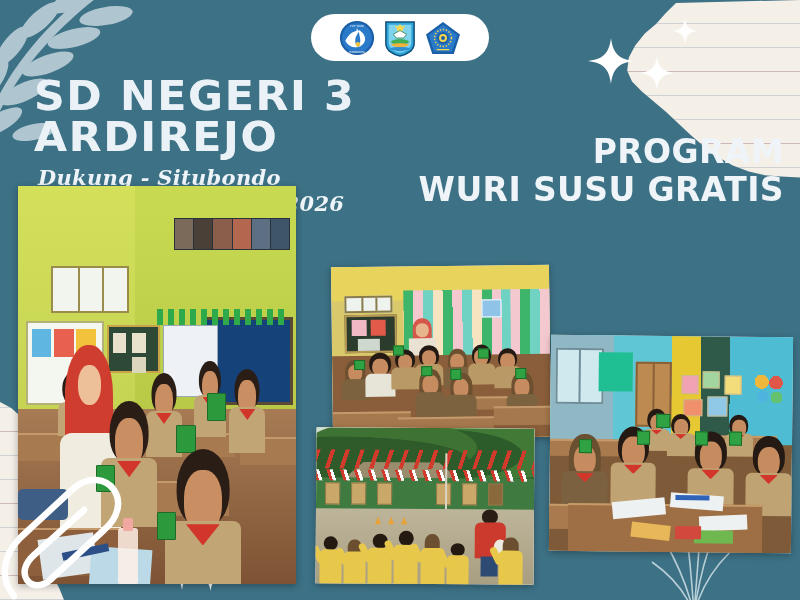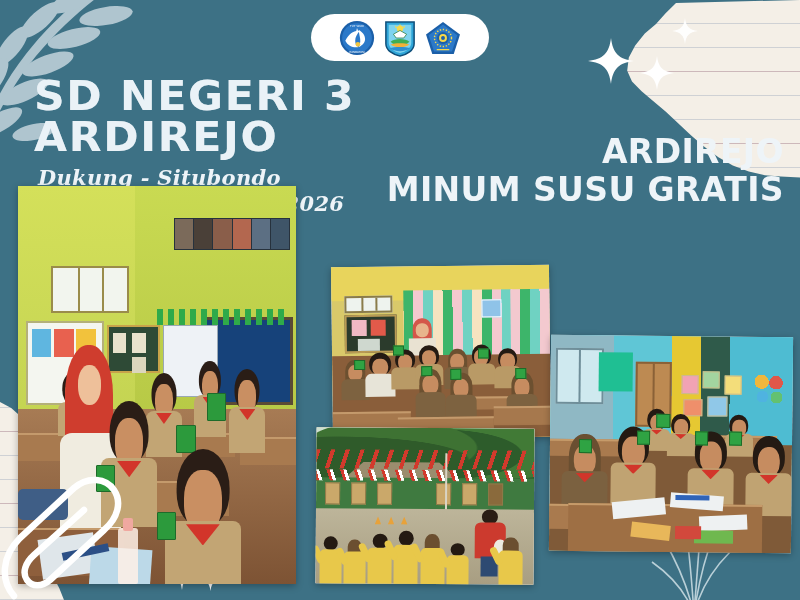--- a/index.html
+++ b/index.html
@@ -438,22 +438,22 @@
     </svg>
   </div>
 
   <div class="headline-block">
     <div class="school-title">SD NEGERI 3 ARDIREJO</div>
     <div class="school-loc">Dukung - Situbondo</div>
     <div class="school-year">Tahun Ajaran 2025/2026</div>
   </div>
 
   <div class="program-block">
-    <div class="program-l1">ARDIREJO</div>
-    <div class="program-l2">MINUM SUSU GRATIS</div>
+    <div class="program-l1">PROGRAM</div>
+    <div class="program-l2">WURI SUSU GRATIS</div>
   </div>
 
   <svg class="sparkle spk-a" viewBox="0 0 24 24">
       <path d="M12 0 C13 8 16 11 24 12 C16 13 13 16 12 24 C11 16 8 13 0 12 C8 11 11 8 12 0 Z"></path>
     </svg>
   <svg class="sparkle spk-b" viewBox="0 0 24 24">
       <path d="M12 0 C13 8 16 11 24 12 C16 13 13 16 12 24 C11 16 8 13 0 12 C8 11 11 8 12 0 Z"></path>
     </svg>
   <svg class="sparkle spk-c" viewBox="0 0 24 24">
       <path d="M12 0 C13 8 16 11 24 12 C16 13 13 16 12 24 C11 16 8 13 0 12 C8 11 11 8 12 0 Z"></path>

